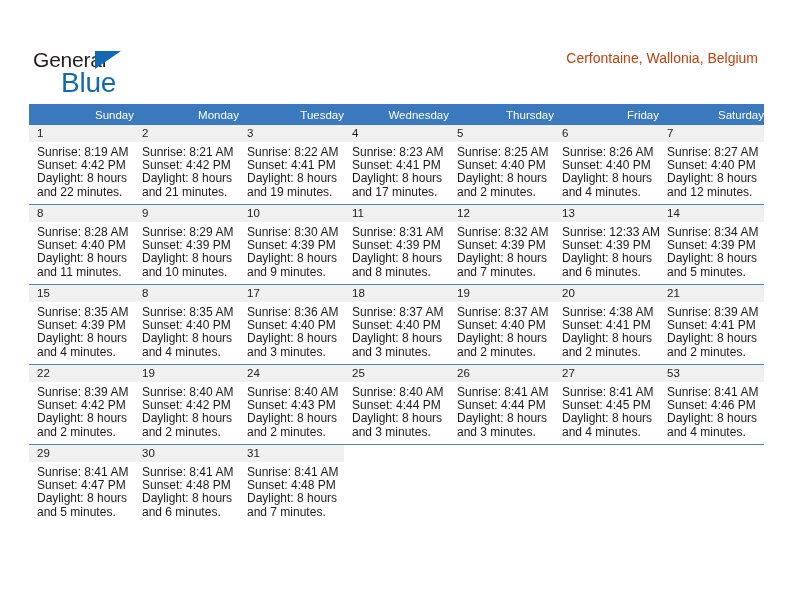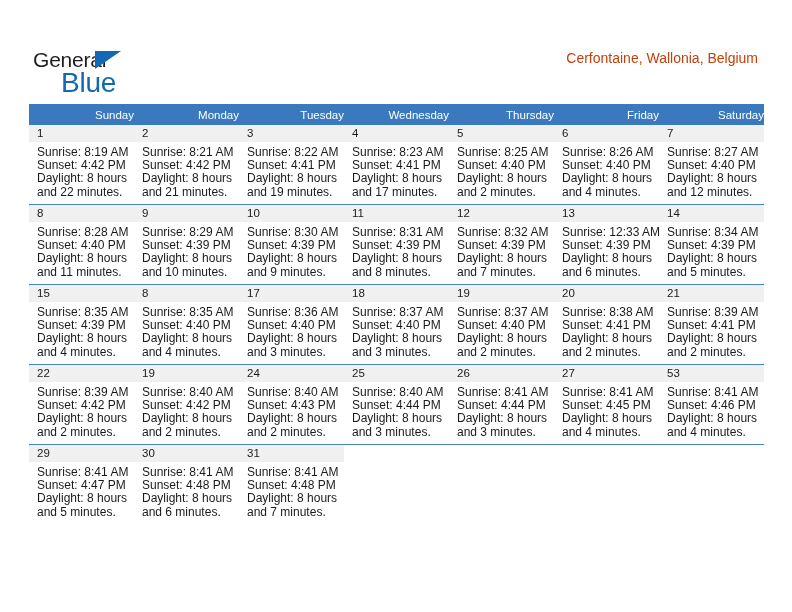--- a/index.html
+++ b/index.html
@@ -346,21 +346,21 @@
             <div class="cell-body">
               <div>Sunrise: 8:37 AM</div>
               <div>Sunset: 4:40 PM</div>
               <div>Daylight: 8 hours</div>
               <div>and 2 minutes.</div>
             </div>
           </td>
           <td>
             <div class="daynum-band">20</div>
             <div class="cell-body">
-              <div>Sunrise: 8:38 AM</div>
+              <div>Sunrise: 4:38 AM</div>
               <div>Sunset: 4:41 PM</div>
               <div>Daylight: 8 hours</div>
               <div>and 2 minutes.</div>
             </div>
           </td>
           <td>
             <div class="daynum-band">21</div>
             <div class="cell-body">
               <div>Sunrise: 8:39 AM</div>
               <div>Sunset: 4:41 PM</div>

